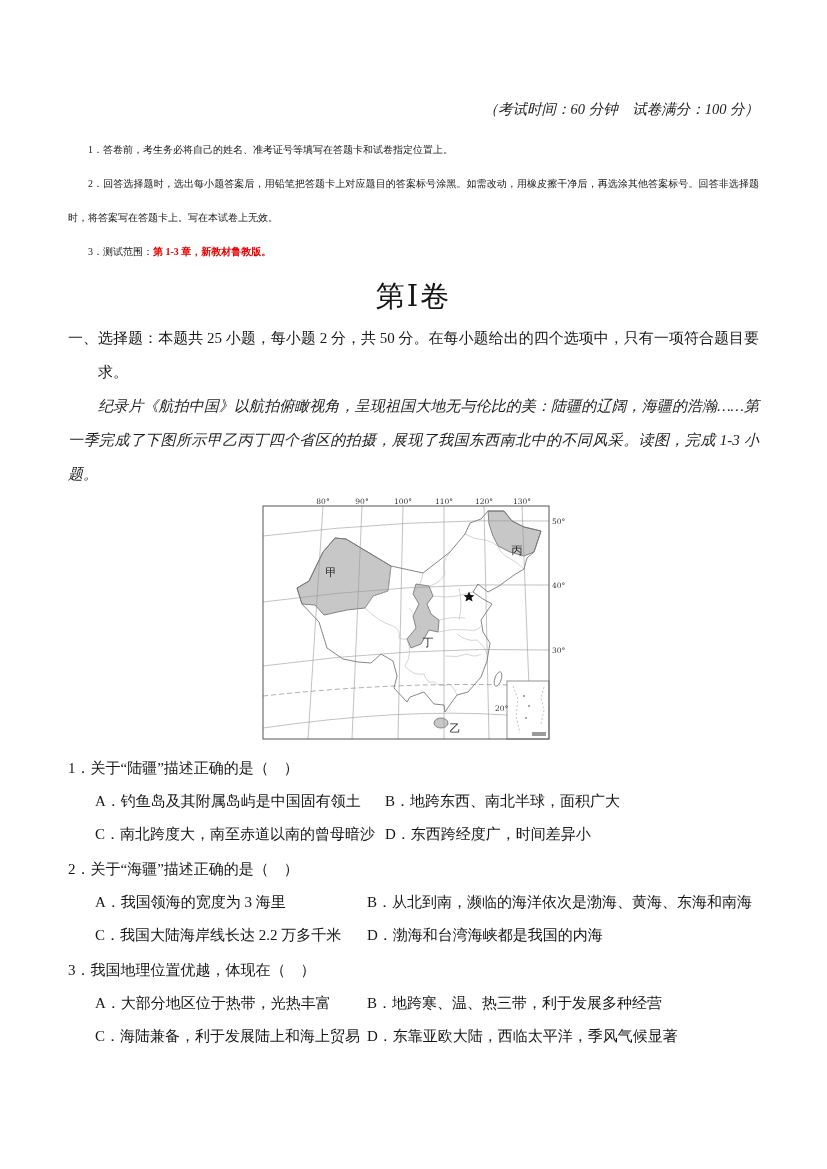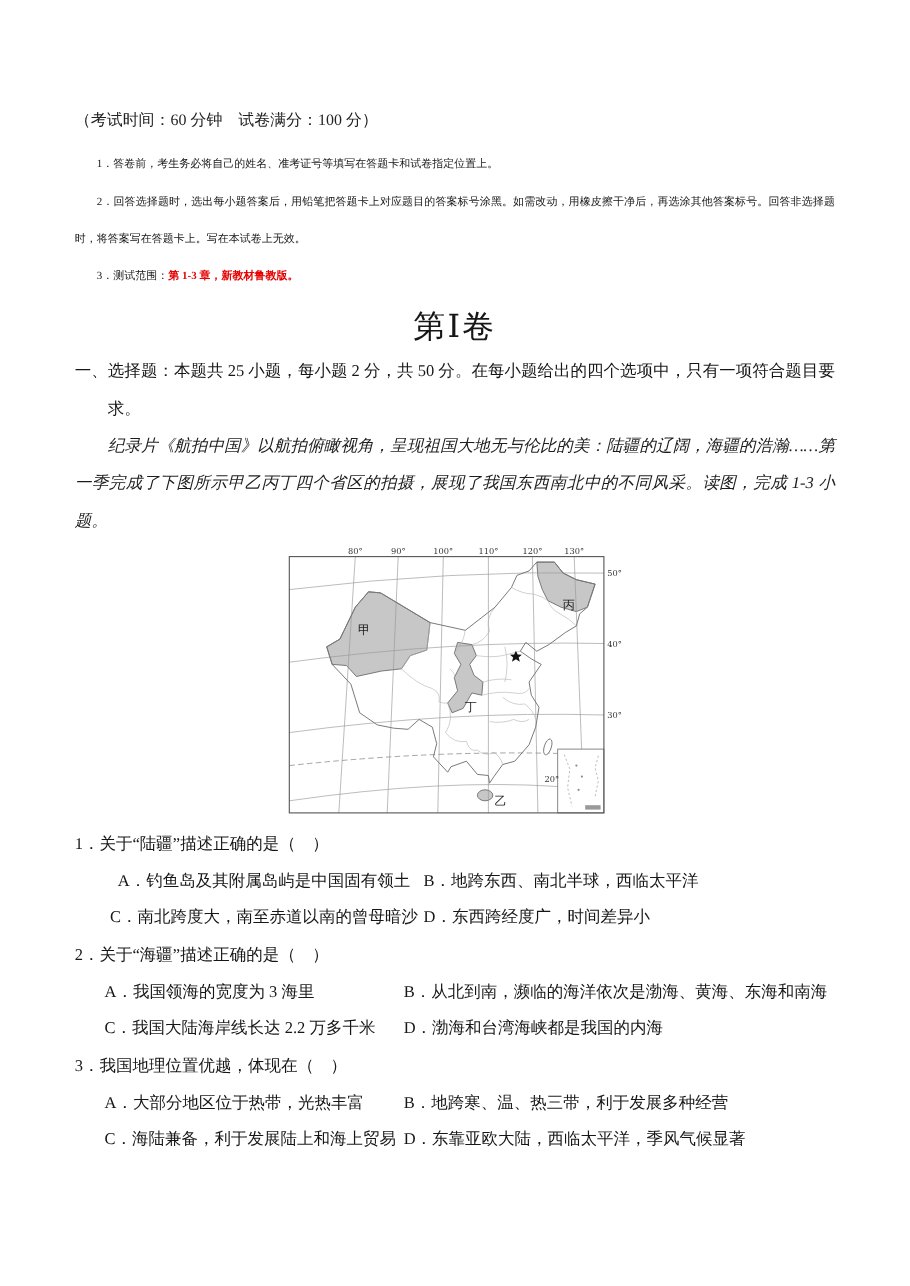--- a/index.html
+++ b/index.html
@@ -8,21 +8,21 @@
     font-family:"Liberation Serif","DejaVu Serif",serif;
     color:#161616;
   }
   .page { box-sizing:border-box; padding:100px 68px 0 68px; }
 
   .title {
     text-align:center; font-size:23px; font-weight:bold;
     letter-spacing:1px; margin:0 0 15px 0;
   }
   .subtitle {
-    text-align:left; font-size:14.5px; 
+    text-align:right; font-size:14.5px; font-style:italic;
     margin:0 0 14px 0; color:#222;
   }
   .notice-heading { font-size:15.5px; font-weight:bold; margin:6px 0 4px 0; }
   .note {
     font-size:10px; line-height:34px; margin:0;
     text-indent:2em; text-align:justify;
   }
   .red { color:#e60000; font-weight:bold; }
 
   .section-title {
@@ -38,21 +38,21 @@
     text-indent:2em; text-align:justify; font-style:italic; color:#1c1c1c;
   }
 
   .map-figure { width:306px; margin:5px auto 4px auto; }
   .map-figure svg { display:block; }
   .map-label  { font-family:"DejaVu Serif","Liberation Serif",serif; }
 
   .question { margin-top:2px; }
   .question .stem { font-size:15px; line-height:33px; margin:0; }
   .opt-row { display:flex; padding-left:27px; font-size:15px; line-height:33px; }
-  .opt-first-q1 { width:290px; flex:0 0 auto;text-align:center; }
+  .opt-first-q1 { width:290px; flex:0 0 auto; }
   .opt-first    { width:272px; flex:0 0 auto; }
   .opt-second   { flex:1; }
 </style>
 </head>
 <body>
 
 <div class="page">
 
   <p class="subtitle">（考试时间：60 分钟　试卷满分：100 分）</p>
 
@@ -148,21 +148,21 @@
         <text x="167" y="150">丁</text>
         <text x="194" y="236">乙</text>
       </g>
     </svg>
   </div>
 
   <div class="question">
     <p class="stem">1．关于“陆疆”描述正确的是（　）</p>
     <div class="opt-row">
       <span class="opt-first-q1">A．钓鱼岛及其附属岛屿是中国固有领土</span>
-      <span class="opt-second">B．地跨东西、南北半球，西临太平洋</span>
+      <span class="opt-second">B．地跨东西、南北半球，面积广大</span>
     </div>
     <div class="opt-row">
       <span class="opt-first-q1">C．南北跨度大，南至赤道以南的曾母暗沙</span>
       <span class="opt-second">D．东西跨经度广，时间差异小</span>
     </div>
   </div>
 
   <div class="question">
     <p class="stem">2．关于“海疆”描述正确的是（　）</p>
     <div class="opt-row">

